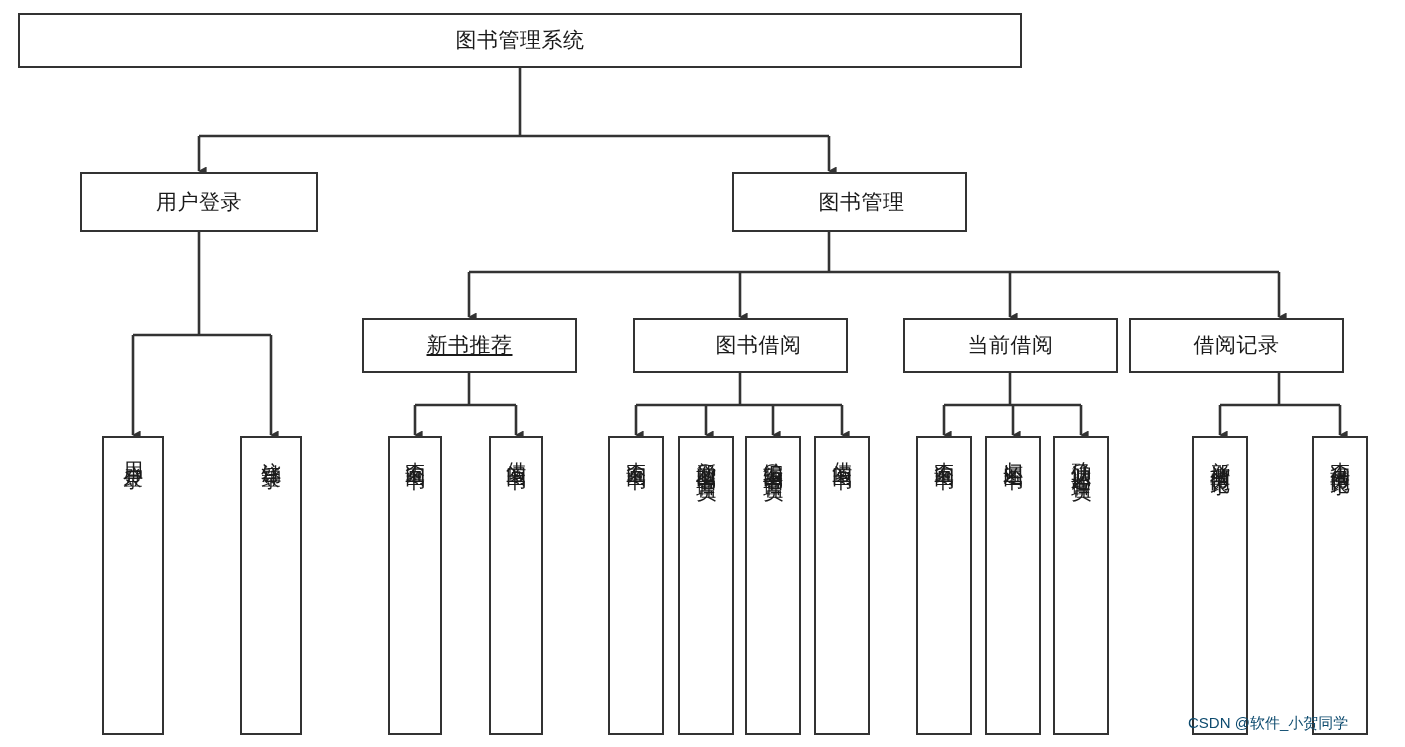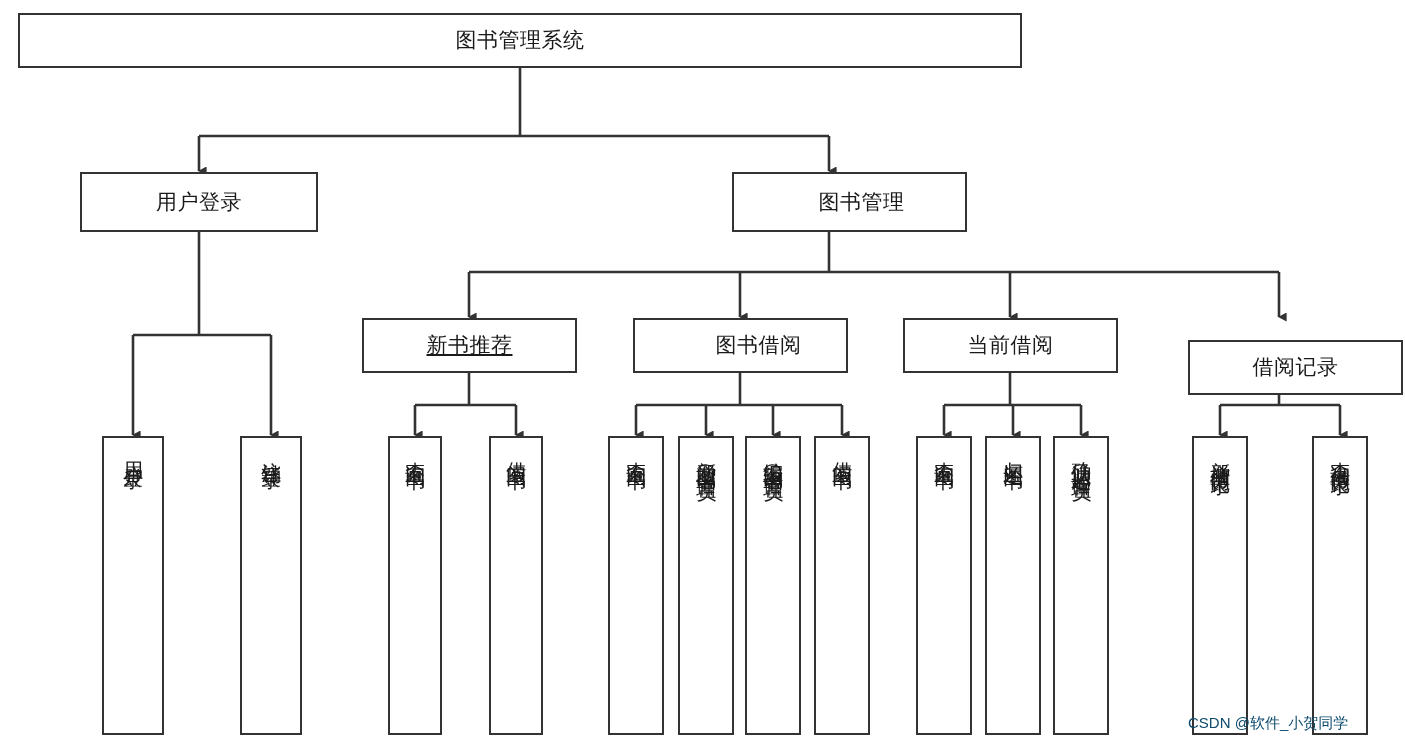--- a/index.html
+++ b/index.html
@@ -134,21 +134,21 @@
       </div>
       <div class="node-box node-l3 node-h" style="left: 362px; top: 318px; width: 215px; height: 55px; text-decoration: underline;">
         <span class="node-label">新书推荐</span>
       </div>
       <div class="node-box node-l3 node-h" style="left: 633px; top: 318px; width: 215px; height: 55px; padding-left: 36px;">
         <span class="node-label">图书借阅</span>
       </div>
       <div class="node-box node-l3 node-h" style="left: 903px; top: 318px; width: 215px; height: 55px;">
         <span class="node-label">当前借阅</span>
       </div>
-      <div class="node-box node-l3 node-h" style="left: 1188px; top: 318px; width: 215px; height: 55px; margin-top: 22px;">
+      <div class="node-box node-l3 node-h" style="left: 1129px; top: 318px; width: 215px; height: 55px;">
         <span class="node-label">借阅记录</span>
       </div>
       <div class="node-box node-leaf node-v" style="left: 102px; top: 436px; width: 62px; height: 299px;">
         <span class="node-label">用户登录</span>
       </div>
       <div class="node-box node-leaf node-v" style="left: 240px; top: 436px; width: 62px; height: 299px;">
         <span class="node-label">注销登录</span>
       </div>
       <div class="node-box node-leaf node-v" style="left: 388px; top: 436px; width: 54px; height: 299px;">
         <span class="node-label">查询图书</span>

